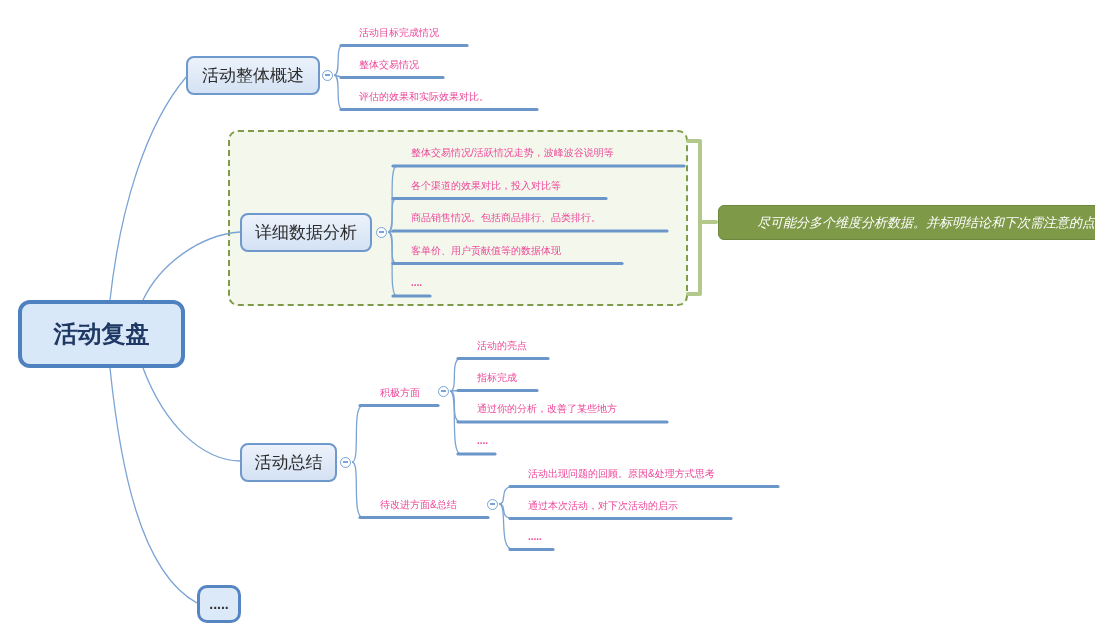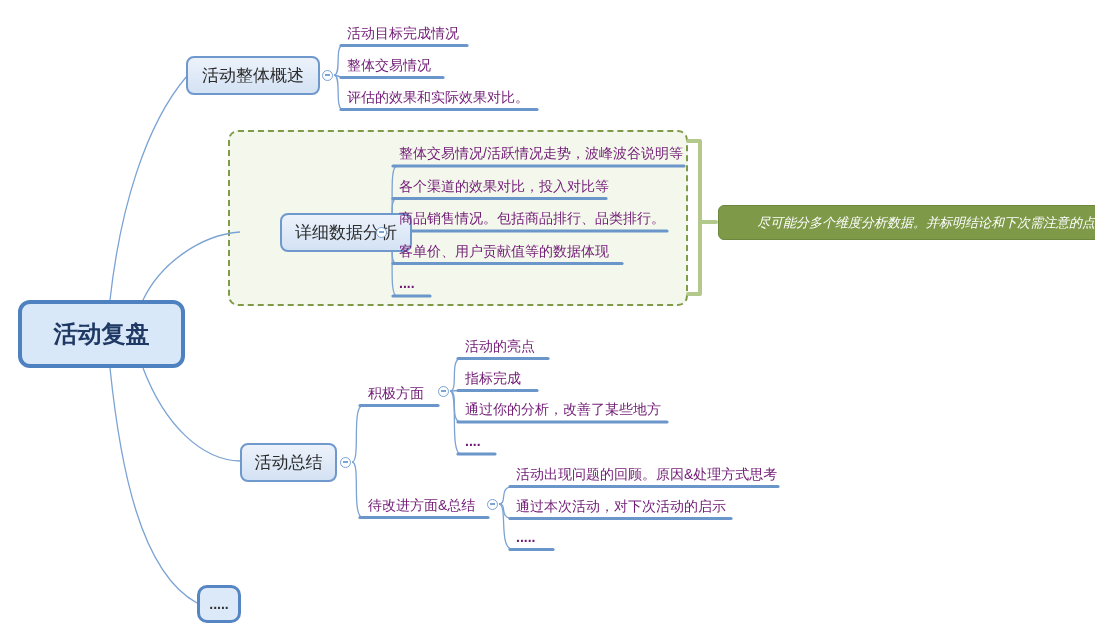--- a/index.html
+++ b/index.html
@@ -25,21 +25,21 @@
     border:4px solid #4e81bf;border-radius:12px;background:#d9e8f8;
     font-size:24px;font-weight:bold;color:#1f3864;
   }
   .node.more{
     left:197px;top:585px;width:44px;height:38px;
     border:3px solid #5585c2;border-radius:10px;background:#dbe9f8;
     font-size:14px;font-weight:bold;color:#333;
   }
   .label{
     position:absolute;z-index:2;height:20px;line-height:20px;
-    font-size:14px;color:#701a75;white-space:nowrap;cursor:default;
+    font-size:10px;color:#ec4899;white-space:nowrap;cursor:default;margin-left:12px;
   }
   .toggle{
     position:absolute;z-index:3;width:11px;height:11px;border-radius:50%;
     background:#fbfdff;border:1px solid #7ba3d4;box-sizing:border-box;
     display:flex;align-items:center;justify-content:center;cursor:pointer;
   }
   .toggle .minus{display:block;width:5px;height:1.5px;background:#7ba3d4;}
   .callout{
     position:absolute;left:718px;top:205px;width:366px;height:33px;z-index:2;
     background:#7e9a49;border:1px solid #6d873c;border-radius:6px;
@@ -107,21 +107,21 @@
 
     <g fill="none" stroke="#b3c88b" stroke-width="4" stroke-linecap="round" stroke-linejoin="round">
       <path d="M 688,141 L 700,141 L 700,294 L 688,294"></path>
       <path d="M 700,222 L 716,222"></path>
     </g>
   </svg>
 
   <div class="node root">活动复盘</div>
 
   <div class="node" style="left:186px;top:56px;width:134px;height:39px;">活动整体概述</div>
-  <div class="node" style="left:240px;top:213px;width:132px;height:39px;margin-left:40px;">详细数据分析</div>
+  <div class="node" style="left:240px;top:213px;width:132px;height:39px;">详细数据分析</div>
   <div class="node" style="left:240px;top:443px;width:97px;height:39px;">活动总结</div>
   <div class="node more">.....</div>
 
   <div class="toggle" style="left:322px;top:69.5px;">
       <span class="minus"></span>
     </div>
   <div class="toggle" style="left:376px;top:226.5px;">
       <span class="minus"></span>
     </div>
   <div class="toggle" style="left:340px;top:456.5px;">

